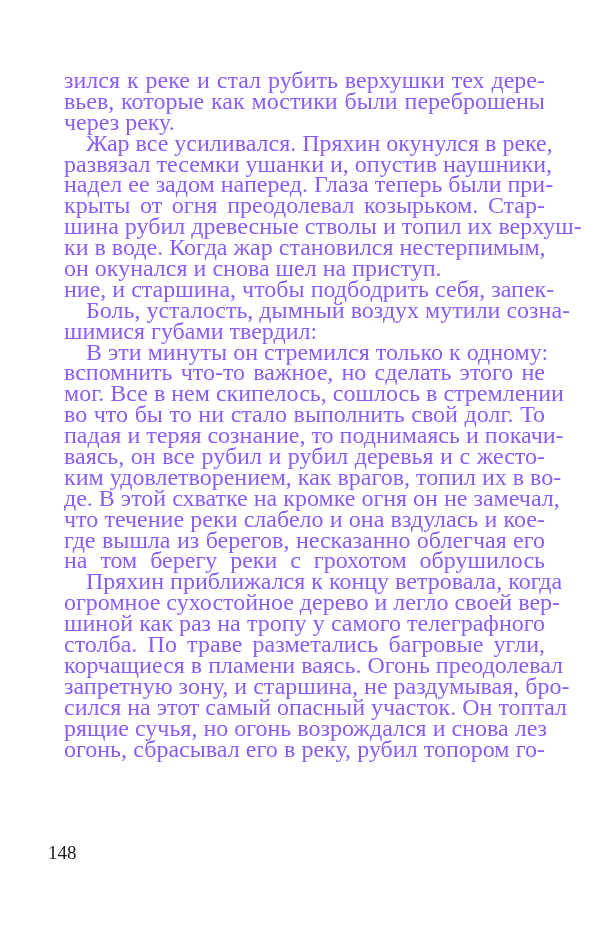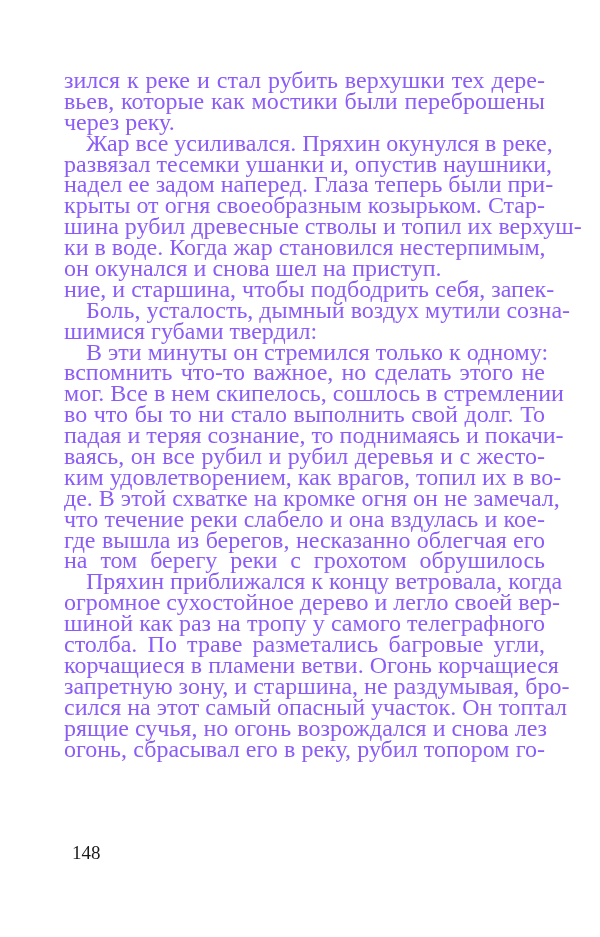--- a/index.html
+++ b/index.html
@@ -14,39 +14,39 @@
   }
   .para { margin: 0; text-align: justify; }
   .line {
     display: block; white-space: nowrap;
     text-align: justify; text-align-last: justify;
     height: 20.9px;
   }
   .line.last { text-align-last: left; }
   .indent { padding-left: 22px; }
   .page-number {
-    position: absolute; left: 72px; top: 842px;
+    position: absolute; left: 48px; top: 842px;
     font-family: "Liberation Serif", "DejaVu Serif", serif;
     font-size: 19px; color: #1a1a1a;
   }
 </style>
 </head>
 <body>
 
 <div class="page">
   <div class="para">
     <span class="line">зился к реке и стал рубить верхушки тех дере-</span>
     <span class="line">вьев, которые как мостики были переброшены</span>
     <span class="line last">через реку.</span>
   </div>
   <div class="para">
     <span class="line indent">Жар все усиливался. Пряхин окунулся в реке,</span>
     <span class="line">развязал тесемки ушанки и, опустив наушники,</span>
     <span class="line">надел ее задом наперед. Глаза теперь были при-</span>
-    <span class="line">крыты от огня своеобразным козырьком. Стар-</span>
+    <span class="line">крыты от огня преодолевал козырьком. Стар-</span>
     <span class="line">шина рубил древесные стволы и топил их верхуш-</span>
     <span class="line">ки в воде. Когда жар становился нестерпимым,</span>
     <span class="line last">он окунался и снова шел на приступ.</span>
   </div>
   <div class="para">
     <span class="line">ние, и старшина, чтобы подбодрить себя, запек-</span>
     <span class="line indent">Боль, усталость, дымный воздух мутили созна-</span>
     <span class="line last">шимися губами твердил:</span>
   </div>
   <div class="para">
@@ -60,21 +60,21 @@
     <span class="line">де. В этой схватке на кромке огня он не замечал,</span>
     <span class="line">что течение реки слабело и она вздулась и кое-</span>
     <span class="line">где вышла из берегов, несказанно облегчая его</span>
   </div>
   <div class="para">
     <span class="line">на том берегу реки с грохотом обрушилось</span>
     <span class="line indent">Пряхин приближался к концу ветровала, когда</span>
     <span class="line">огромное сухостойное дерево и легло своей вер-</span>
     <span class="line">шиной как раз на тропу у самого телеграфного</span>
     <span class="line">столба. По траве разметались багровые угли,</span>
-    <span class="line">корчащиеся в пламени ветви. Огонь корчащиеся</span>
+    <span class="line">корчащиеся в пламени ваясь. Огонь преодолевал</span>
     <span class="line">запретную зону, и старшина, не раздумывая, бро-</span>
     <span class="line">сился на этот самый опасный участок. Он топтал</span>
     <span class="line">рящие сучья, но огонь возрождался и снова лез</span>
     <span class="line">огонь, сбрасывал его в реку, рубил топором го-</span>
   </div>
 </div>
 
 <div class="page-number">148</div>
 
 </body></html>

